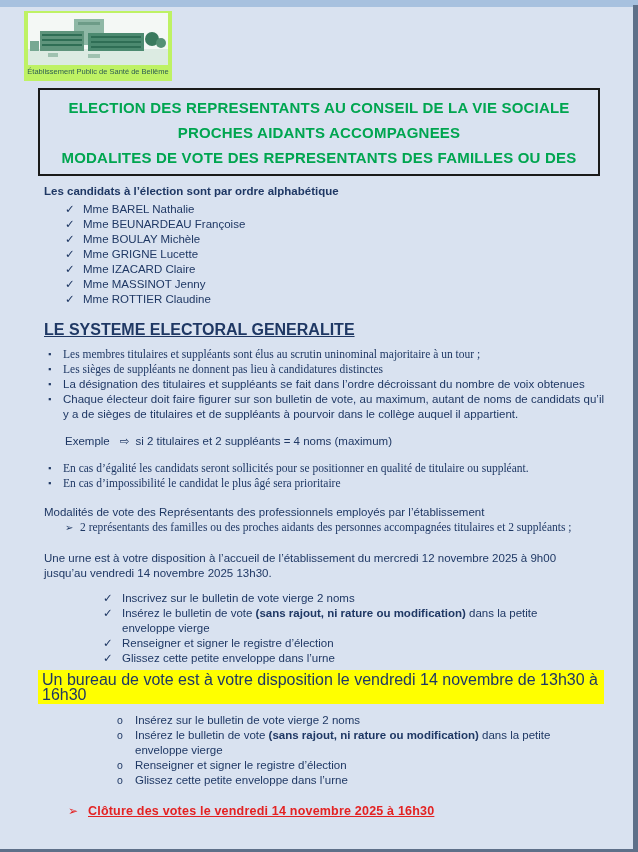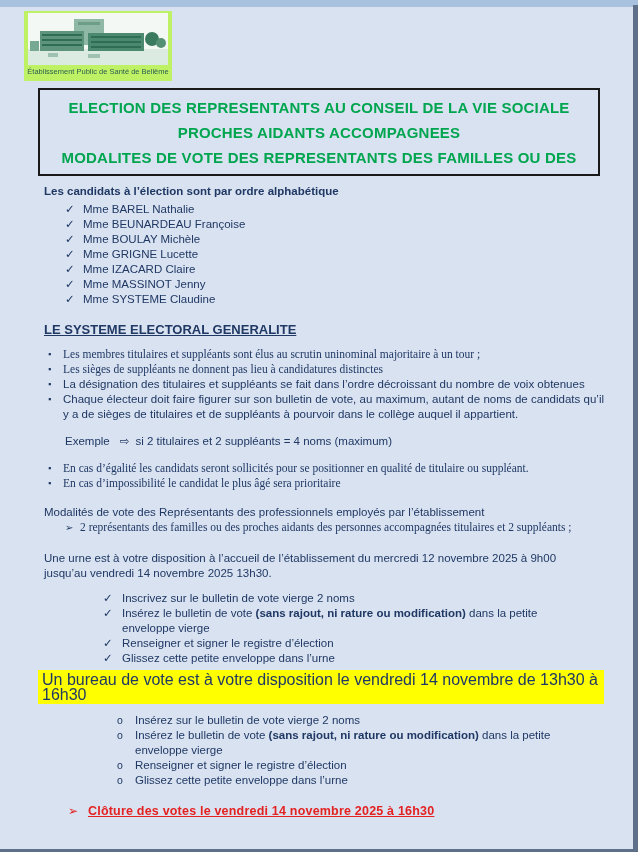--- a/index.html
+++ b/index.html
@@ -37,21 +37,21 @@
     padding:0 34px 0 44px;box-sizing:border-box;
     font-size:11.5px;line-height:15px;
   }
 
   .cand-heading{margin-top:18px;font-weight:bold;font-size:11.5px;}
   .cand-list{margin-top:3px;}
   .row{display:flex;align-items:flex-start;}
   .cand-row{padding-left:21px;}
   .cand-row .marker{width:18px;flex:0 0 18px;}
 
-  .section-heading{margin-top:14px;font-weight:bold;text-decoration:underline;font-size:13px;line-height:17px;}
+  .section-heading{margin-top:14px;font-weight:bold;text-decoration:underline;font-size:16px;line-height:17px;}
 
   .bullet-list{margin-top:9px;}
   .bullet-row{display:flex;}
   .bullet-row .marker{width:19px;flex:0 0 19px;padding-left:4px;box-sizing:border-box;font-size:9px;line-height:15px;}
   .bullet-text{flex:1;text-align:justify;}
   .bullet-text.nojust{text-align:left;font-family:Liberation Serif, serif;}
 
   .example-line{margin-top:12px;padding-left:21px;}
   .example-arrow{padding:0 6px 0 10px;}
 
@@ -146,21 +146,21 @@
     <div class="row cand-row">
         <span class="marker">✓</span>
         <span>Mme IZACARD Claire</span>
       </div>
     <div class="row cand-row">
         <span class="marker">✓</span>
         <span>Mme MASSINOT Jenny</span>
       </div>
     <div class="row cand-row">
         <span class="marker">✓</span>
-        <span>Mme SYSTEME Claudine</span>
+        <span>Mme ROTTIER Claudine</span>
       </div>
   </div>
 
   <div class="section-heading">LE SYSTEME ELECTORAL GENERALITE</div>
 
   <div class="bullet-list">
     <div class="bullet-row">
         <span class="marker">▪</span>
         <span class="bullet-text nojust">Les membres titulaires et suppléants sont élus au scrutin uninominal majoritaire à un tour ;</span>
       </div>

